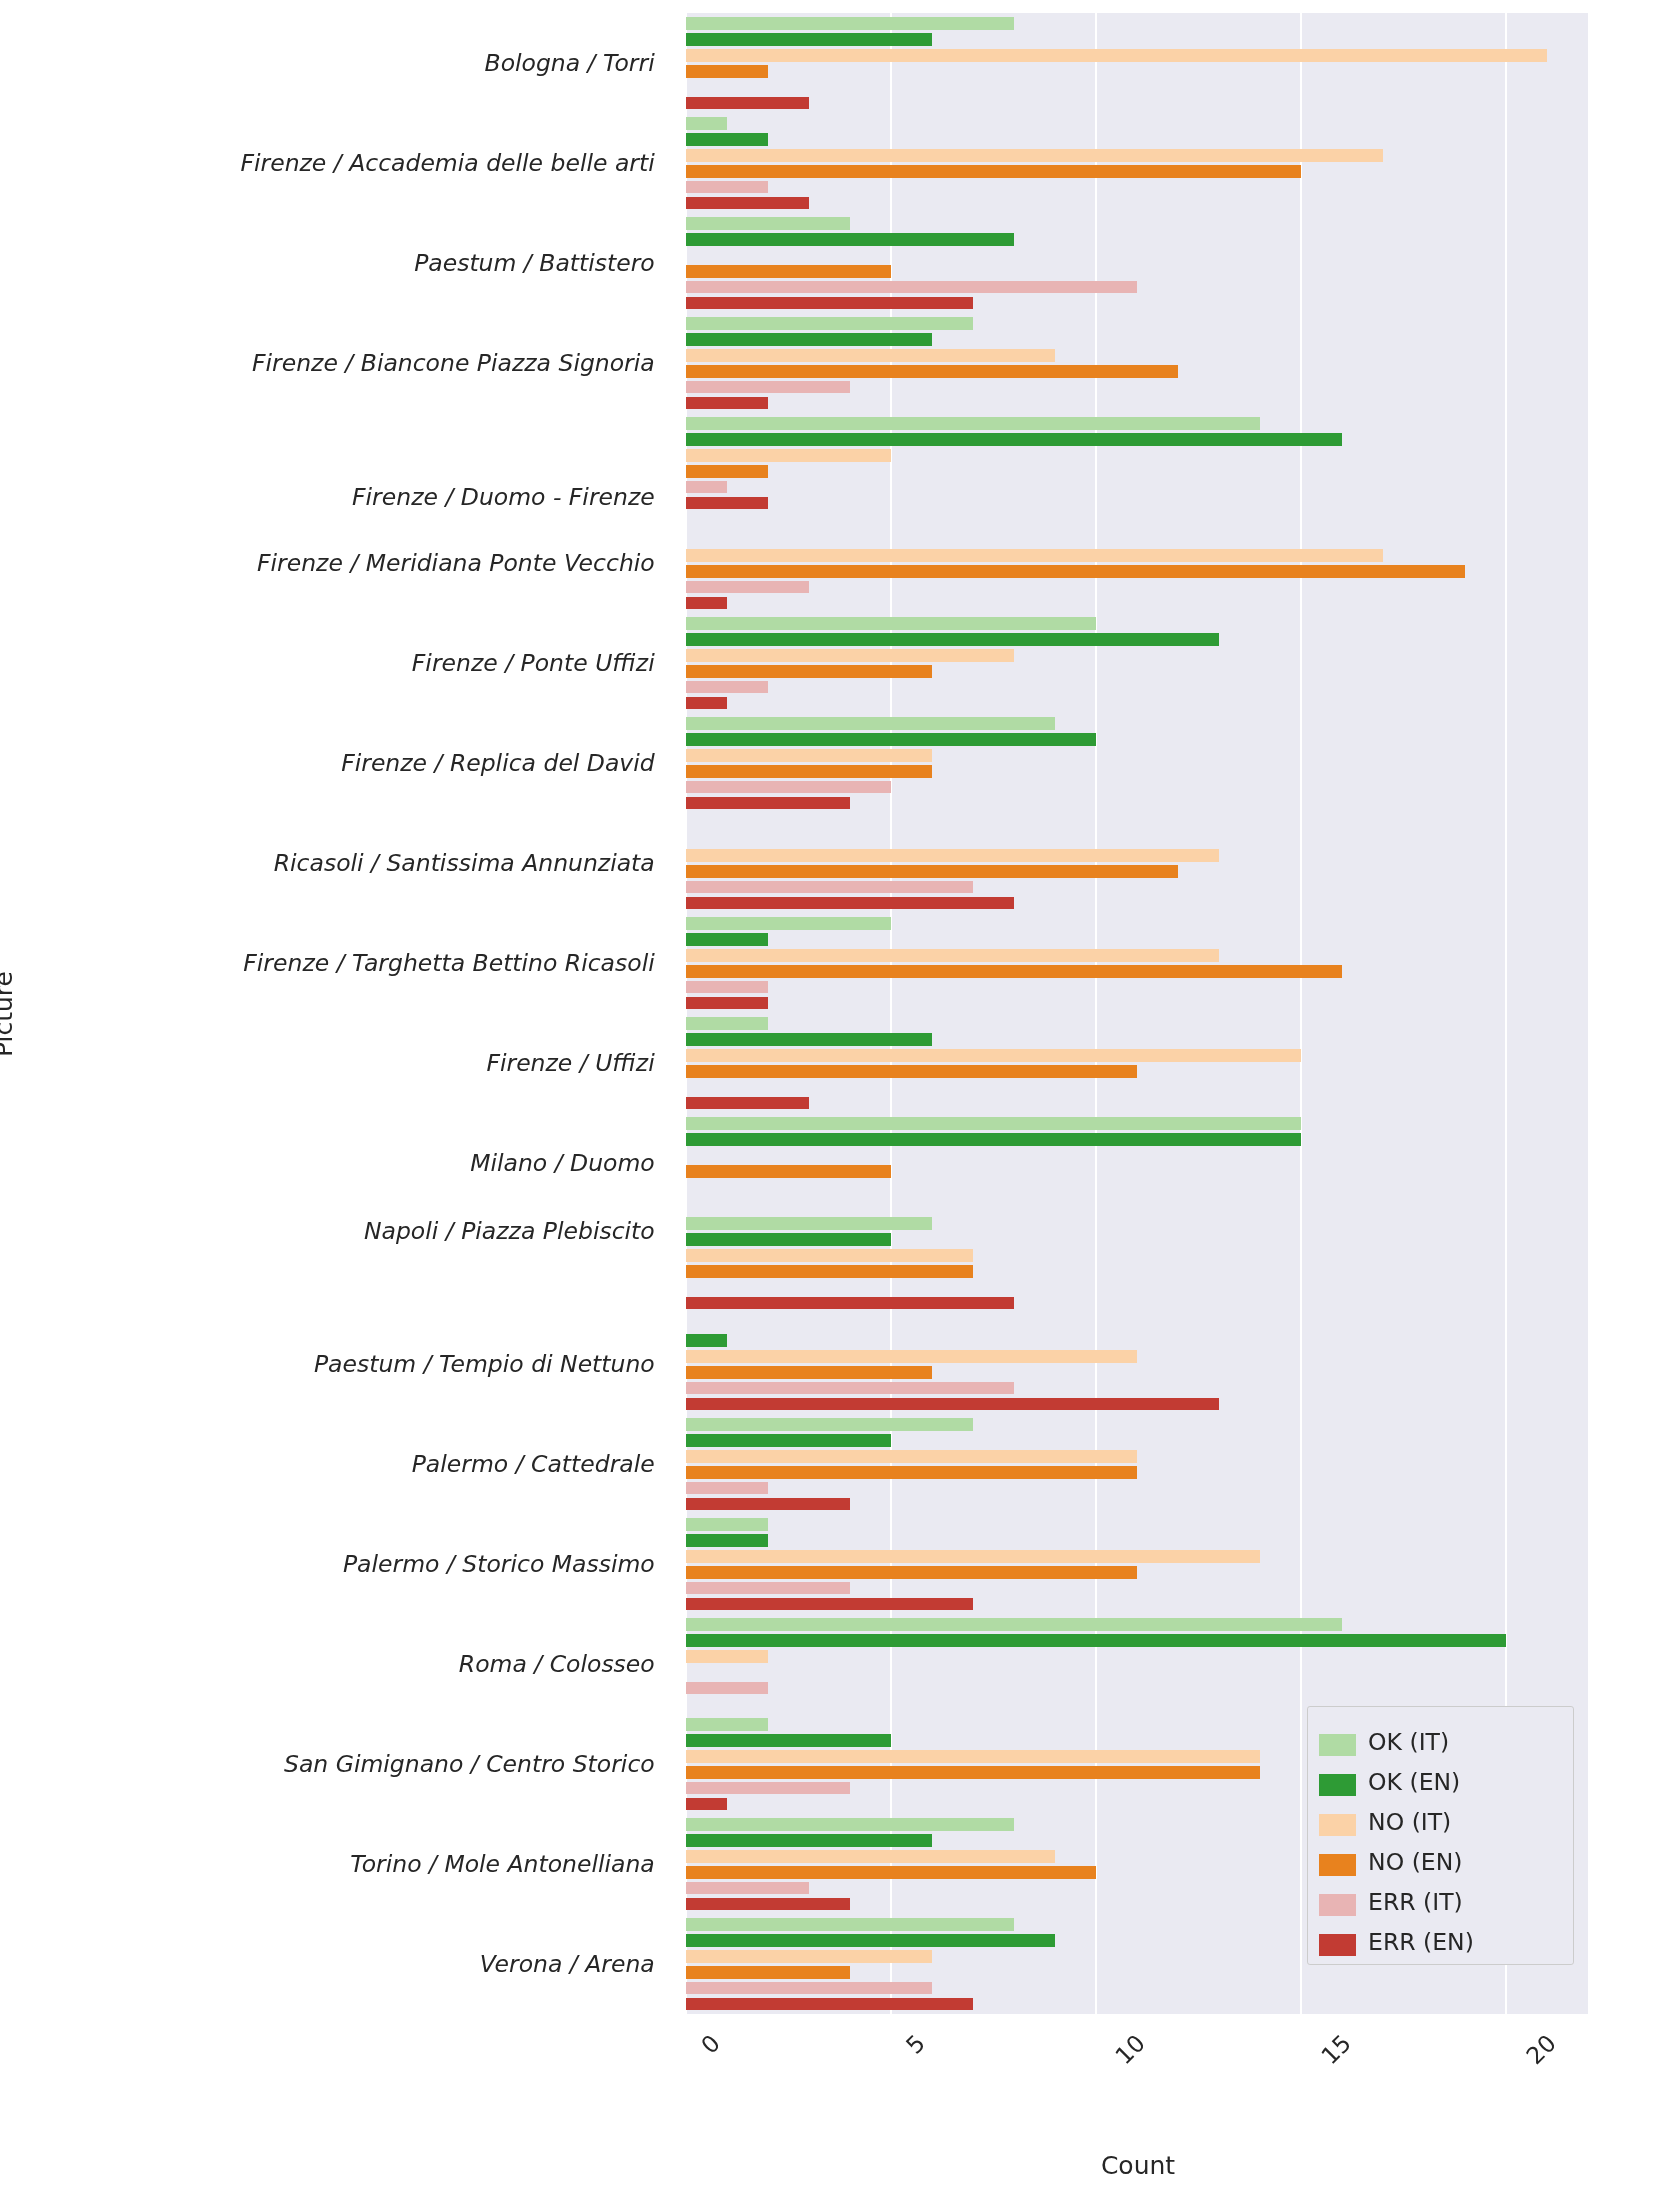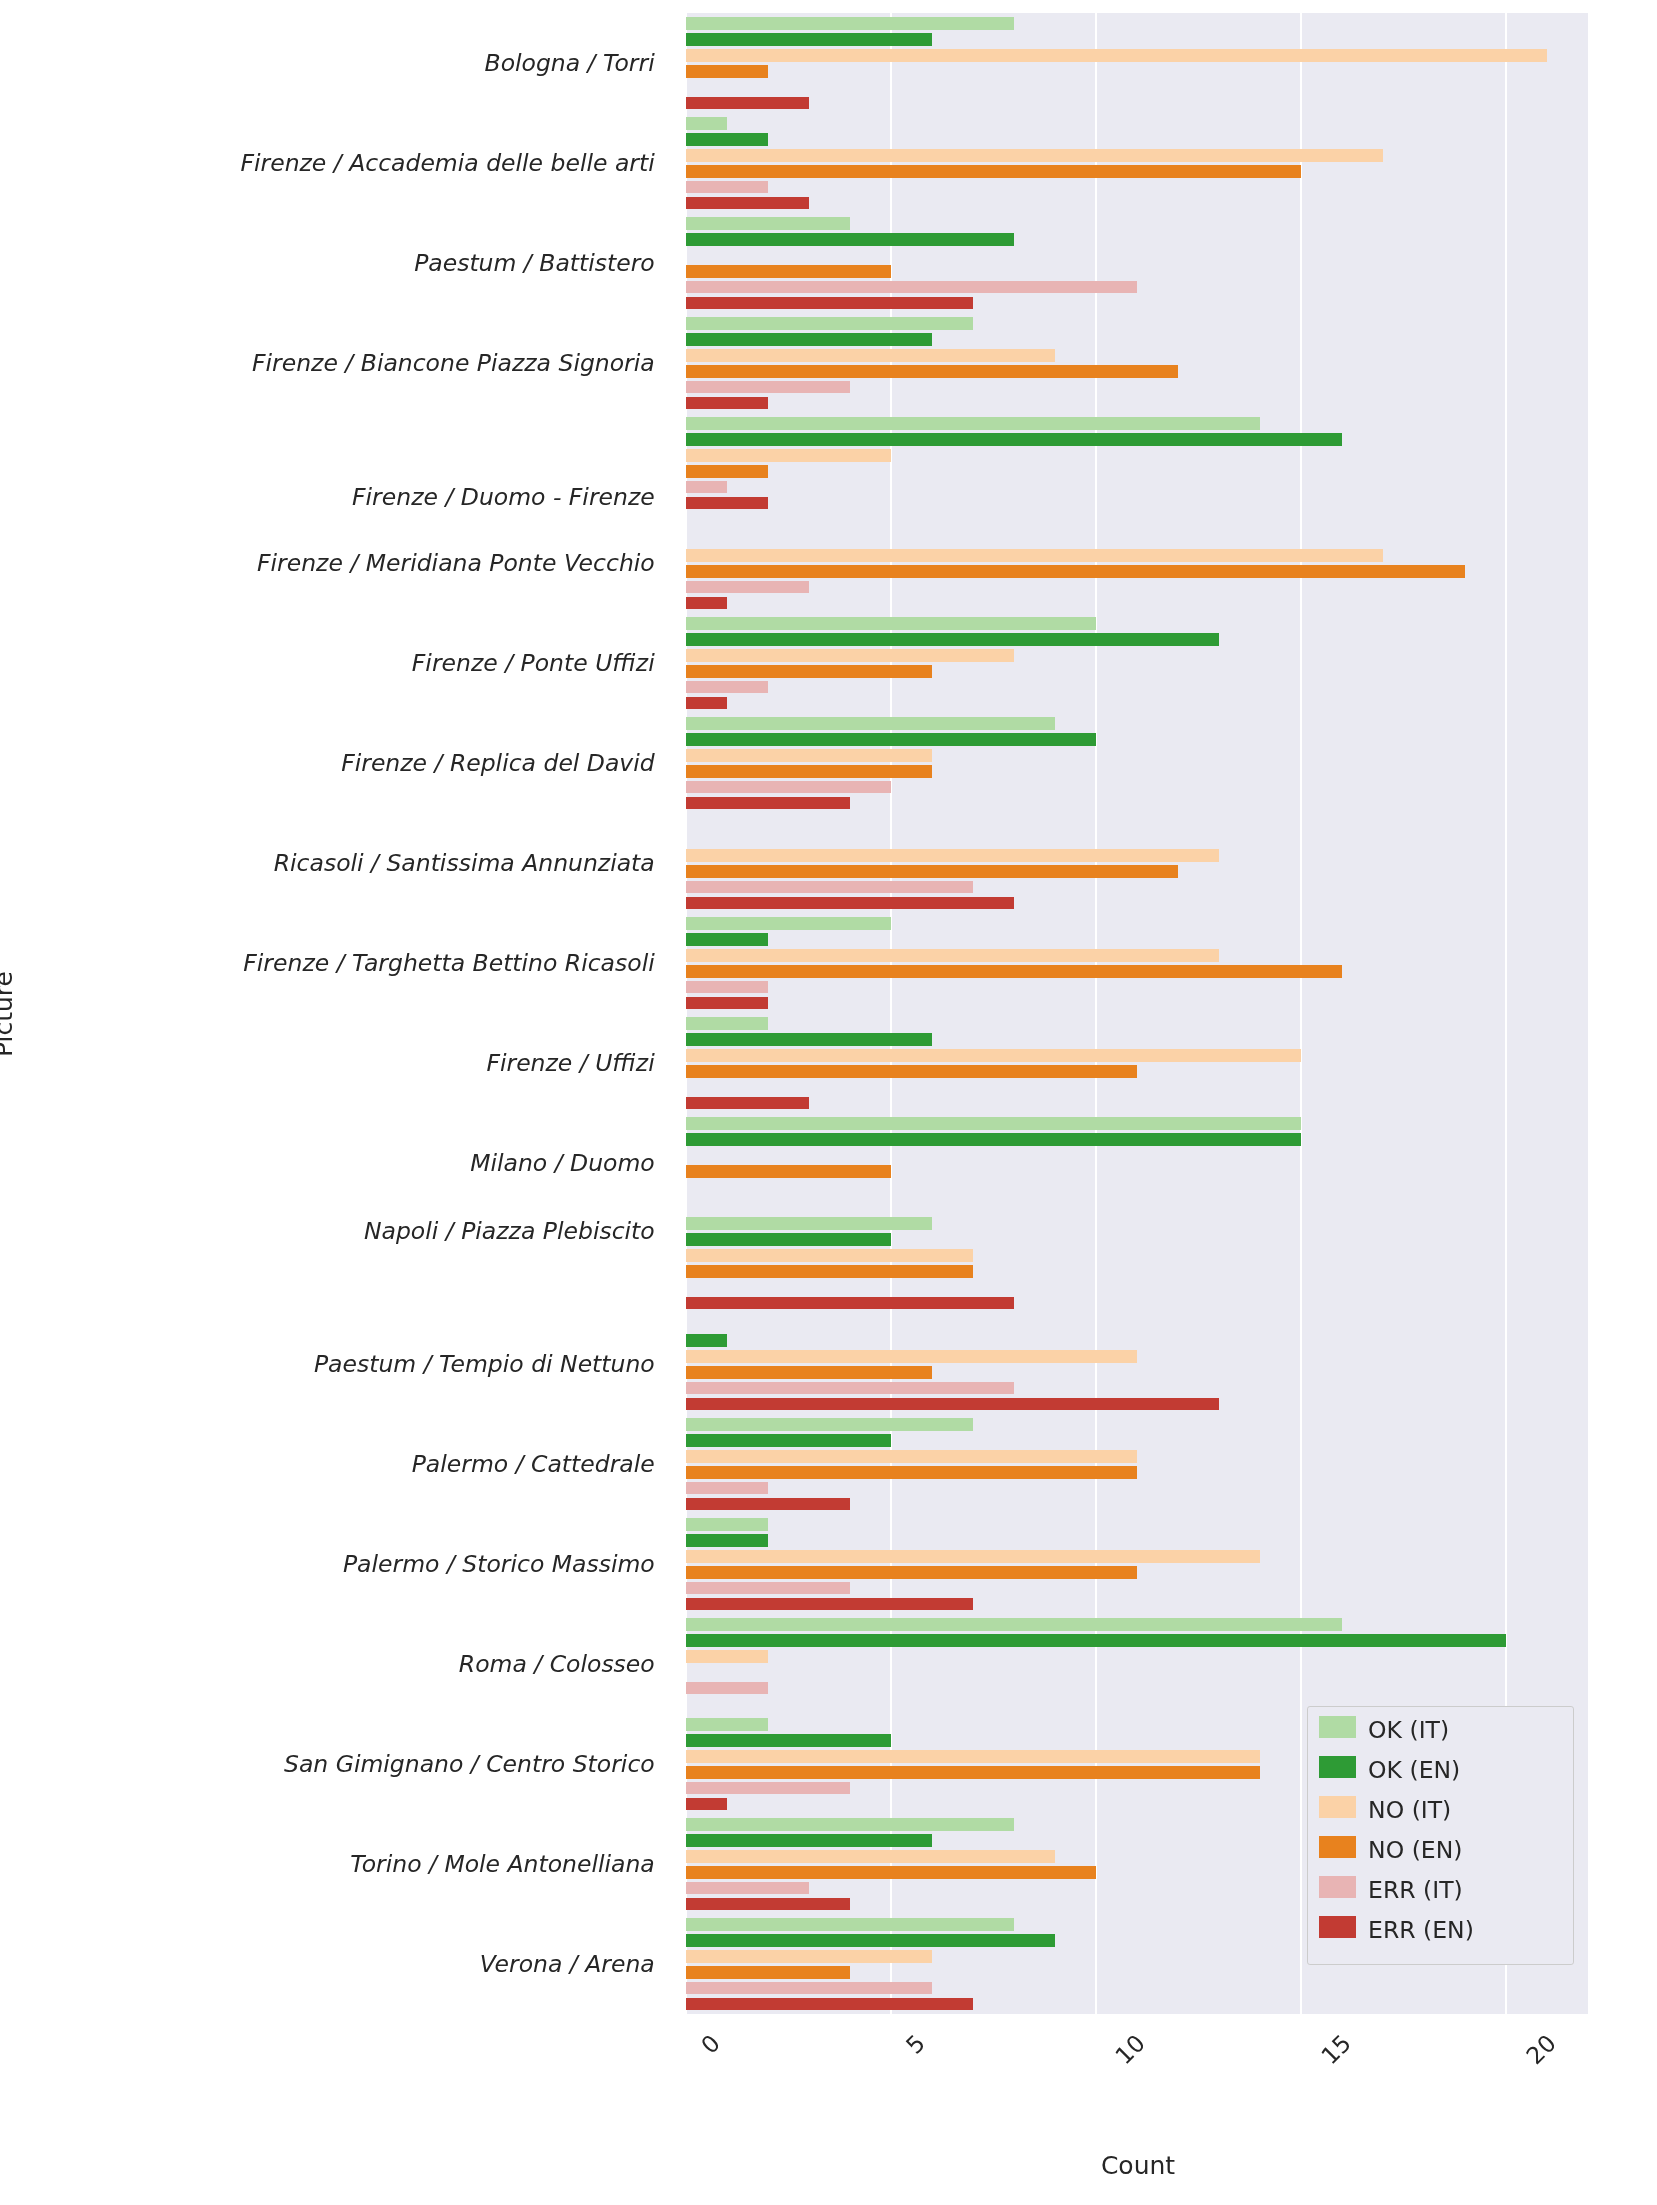--- a/index.html
+++ b/index.html
@@ -118,21 +118,21 @@
     top: 1706px;
     width: 267px;
     background: #eaeaf2;
     border: 1.4px solid #cccccc;
     border-radius: 2.9px;
     padding: 8.6px 10.6px;
     box-sizing: border-box;
   }
   .legend-item {
     display: flex;
-    align-items: flex-start;
+    align-items: flex-end;
     height: 40px;
   }
   .legend-swatch {
     width: 37px;
     height: 22px;
     margin-right: 12.5px;
     flex: none;
   }
   .legend-label {
     font-size: 23.5px;

